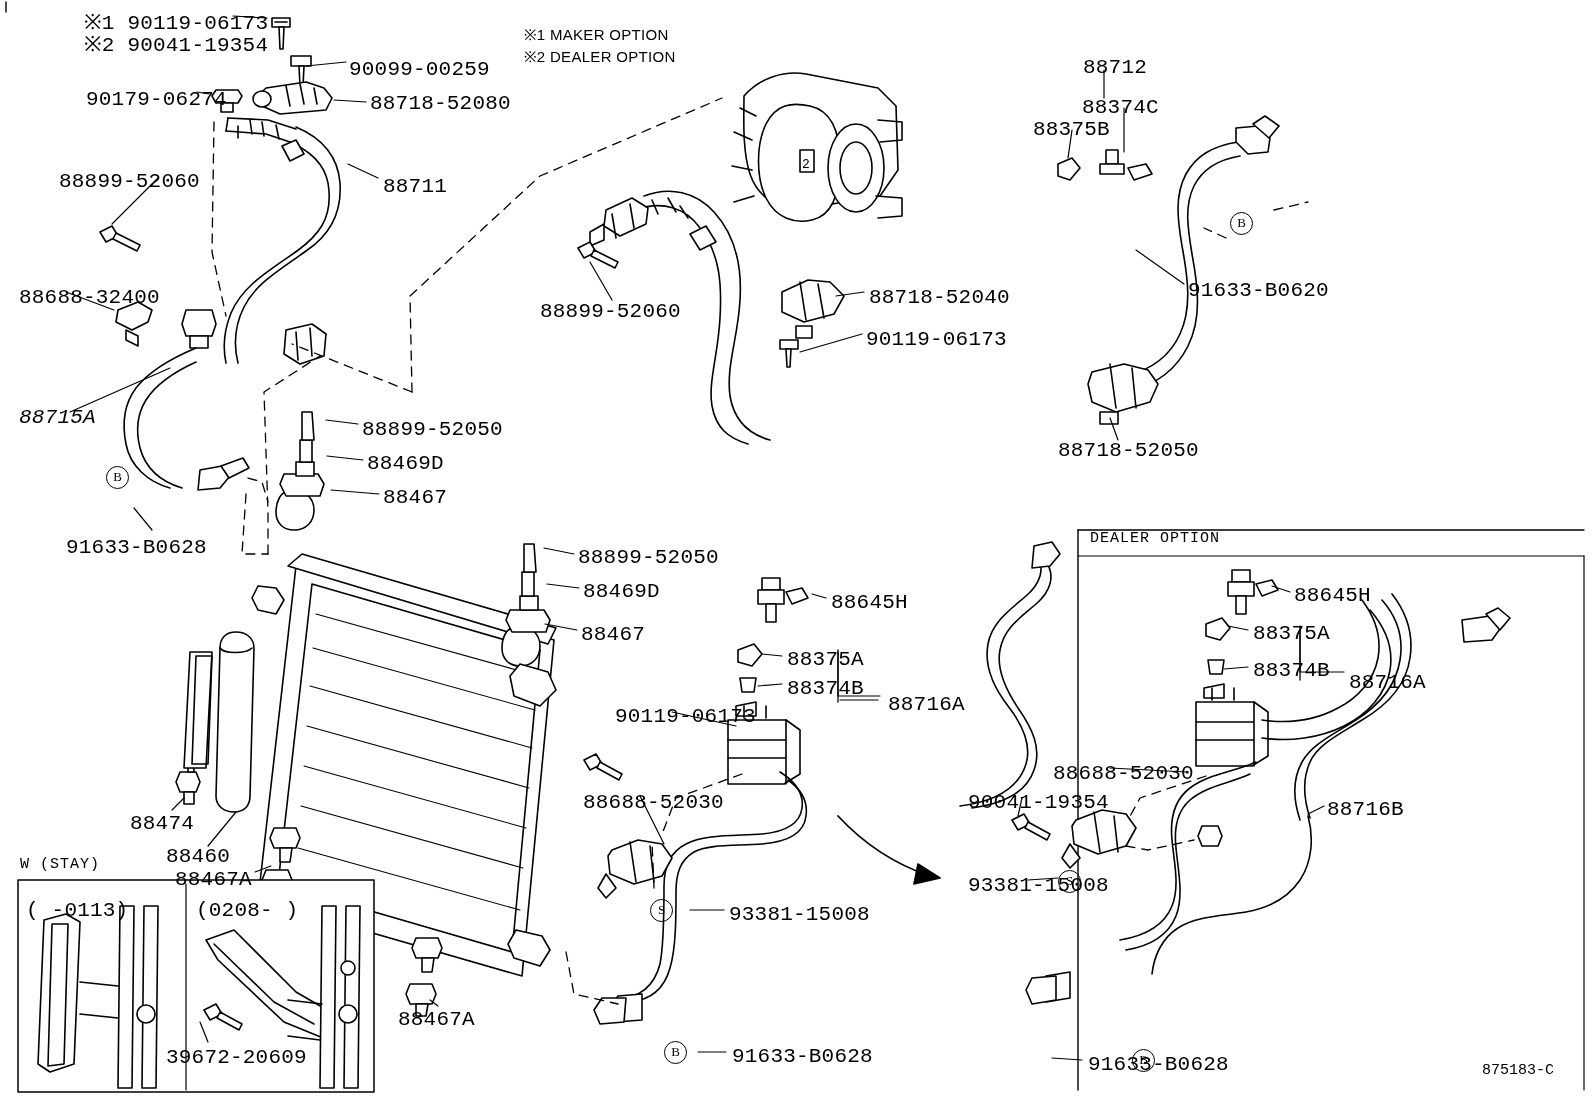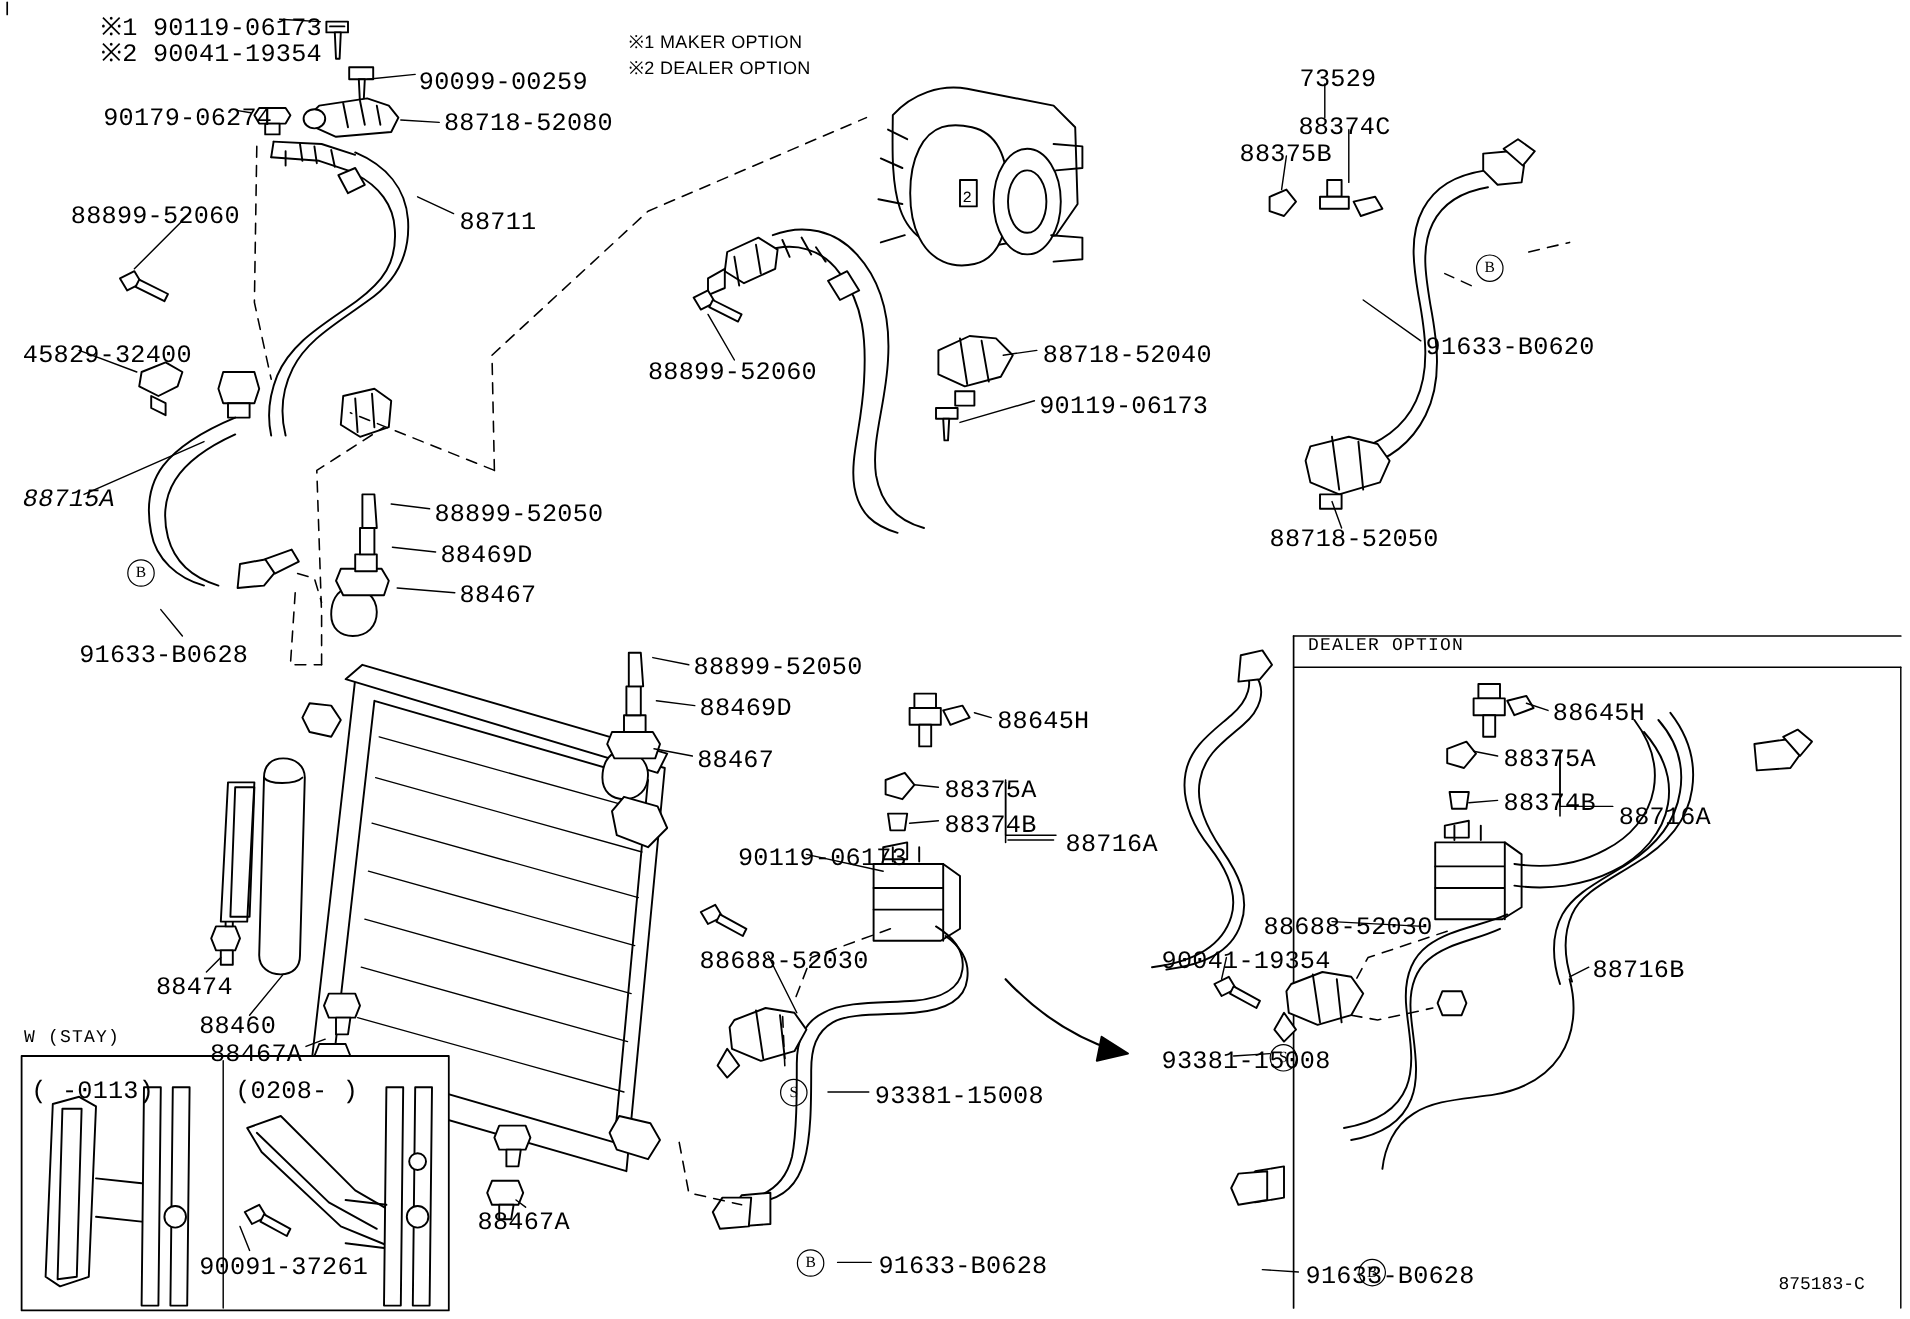--- a/index.html
+++ b/index.html
@@ -414,40 +414,40 @@
   <div class="lbl" style="left:84px;top:29px;"><span>※2</span> <span>90041-19354</span></div>
 
   <div class="lbl note" style="left:524px;top:24px;"><span>※1</span> <span>MAKER OPTION</span></div>
   <div class="lbl note" style="left:524px;top:46px;"><span>※2</span> <span>DEALER OPTION</span></div>
 
   <div class="lbl" style="left:349px;top:58px;">90099-00259</div>
   <div class="lbl" style="left:86px;top:88px;">90179-06274</div>
   <div class="lbl" style="left:370px;top:92px;">88718-52080</div>
   <div class="lbl" style="left:59px;top:170px;">88899-52060</div>
   <div class="lbl" style="left:383px;top:175px;">88711</div>
-  <div class="lbl" style="left:19px;top:286px;">45829-32400</div>
+  <div class="lbl" style="left:19px;top:286px;">88688-32400</div>
   <div class="lbl" style="left:19px;top:406px;font-style:italic;">88715A</div>
   <div class="lbl" style="left:66px;top:536px;">91633-B0628</div>
   <div class="lbl" style="left:362px;top:418px;">88899-52050</div>
   <div class="lbl" style="left:367px;top:452px;">88469D</div>
   <div class="lbl" style="left:383px;top:486px;">88467</div>
   <div class="lbl" style="left:578px;top:546px;">88899-52050</div>
   <div class="lbl" style="left:583px;top:580px;">88469D</div>
   <div class="lbl" style="left:581px;top:623px;">88467</div>
   <div class="lbl" style="left:130px;top:812px;">88474</div>
   <div class="lbl" style="left:166px;top:845px;">88460</div>
   <div class="lbl" style="left:175px;top:868px;">88467A</div>
   <div class="lbl" style="left:398px;top:1008px;">88467A</div>
-  <div class="lbl" style="left:166px;top:1046px;">90091-37261</div>
+  <div class="lbl" style="left:166px;top:1046px;">39672-20609</div>
 
   <div class="lbl" style="left:540px;top:300px;">88899-52060</div>
   <div class="lbl" style="left:869px;top:286px;">88718-52040</div>
   <div class="lbl" style="left:866px;top:328px;">90119-06173</div>
 
-  <div class="lbl" style="left:1083px;top:56px;">73529</div>
+  <div class="lbl" style="left:1083px;top:56px;">88712</div>
   <div class="lbl" style="left:1082px;top:96px;">88374C</div>
   <div class="lbl" style="left:1033px;top:118px;">88375B</div>
   <div class="lbl" style="left:1188px;top:279px;">91633-B0620</div>
   <div class="lbl" style="left:1058px;top:439px;">88718-52050</div>
 
   <div class="lbl" style="left:831px;top:591px;">88645H</div>
   <div class="lbl" style="left:787px;top:648px;">88375A</div>
   <div class="lbl" style="left:787px;top:677px;">88374B</div>
   <div class="lbl" style="left:888px;top:693px;">88716A</div>
   <div class="lbl" style="left:615px;top:705px;">90119-06173</div>

